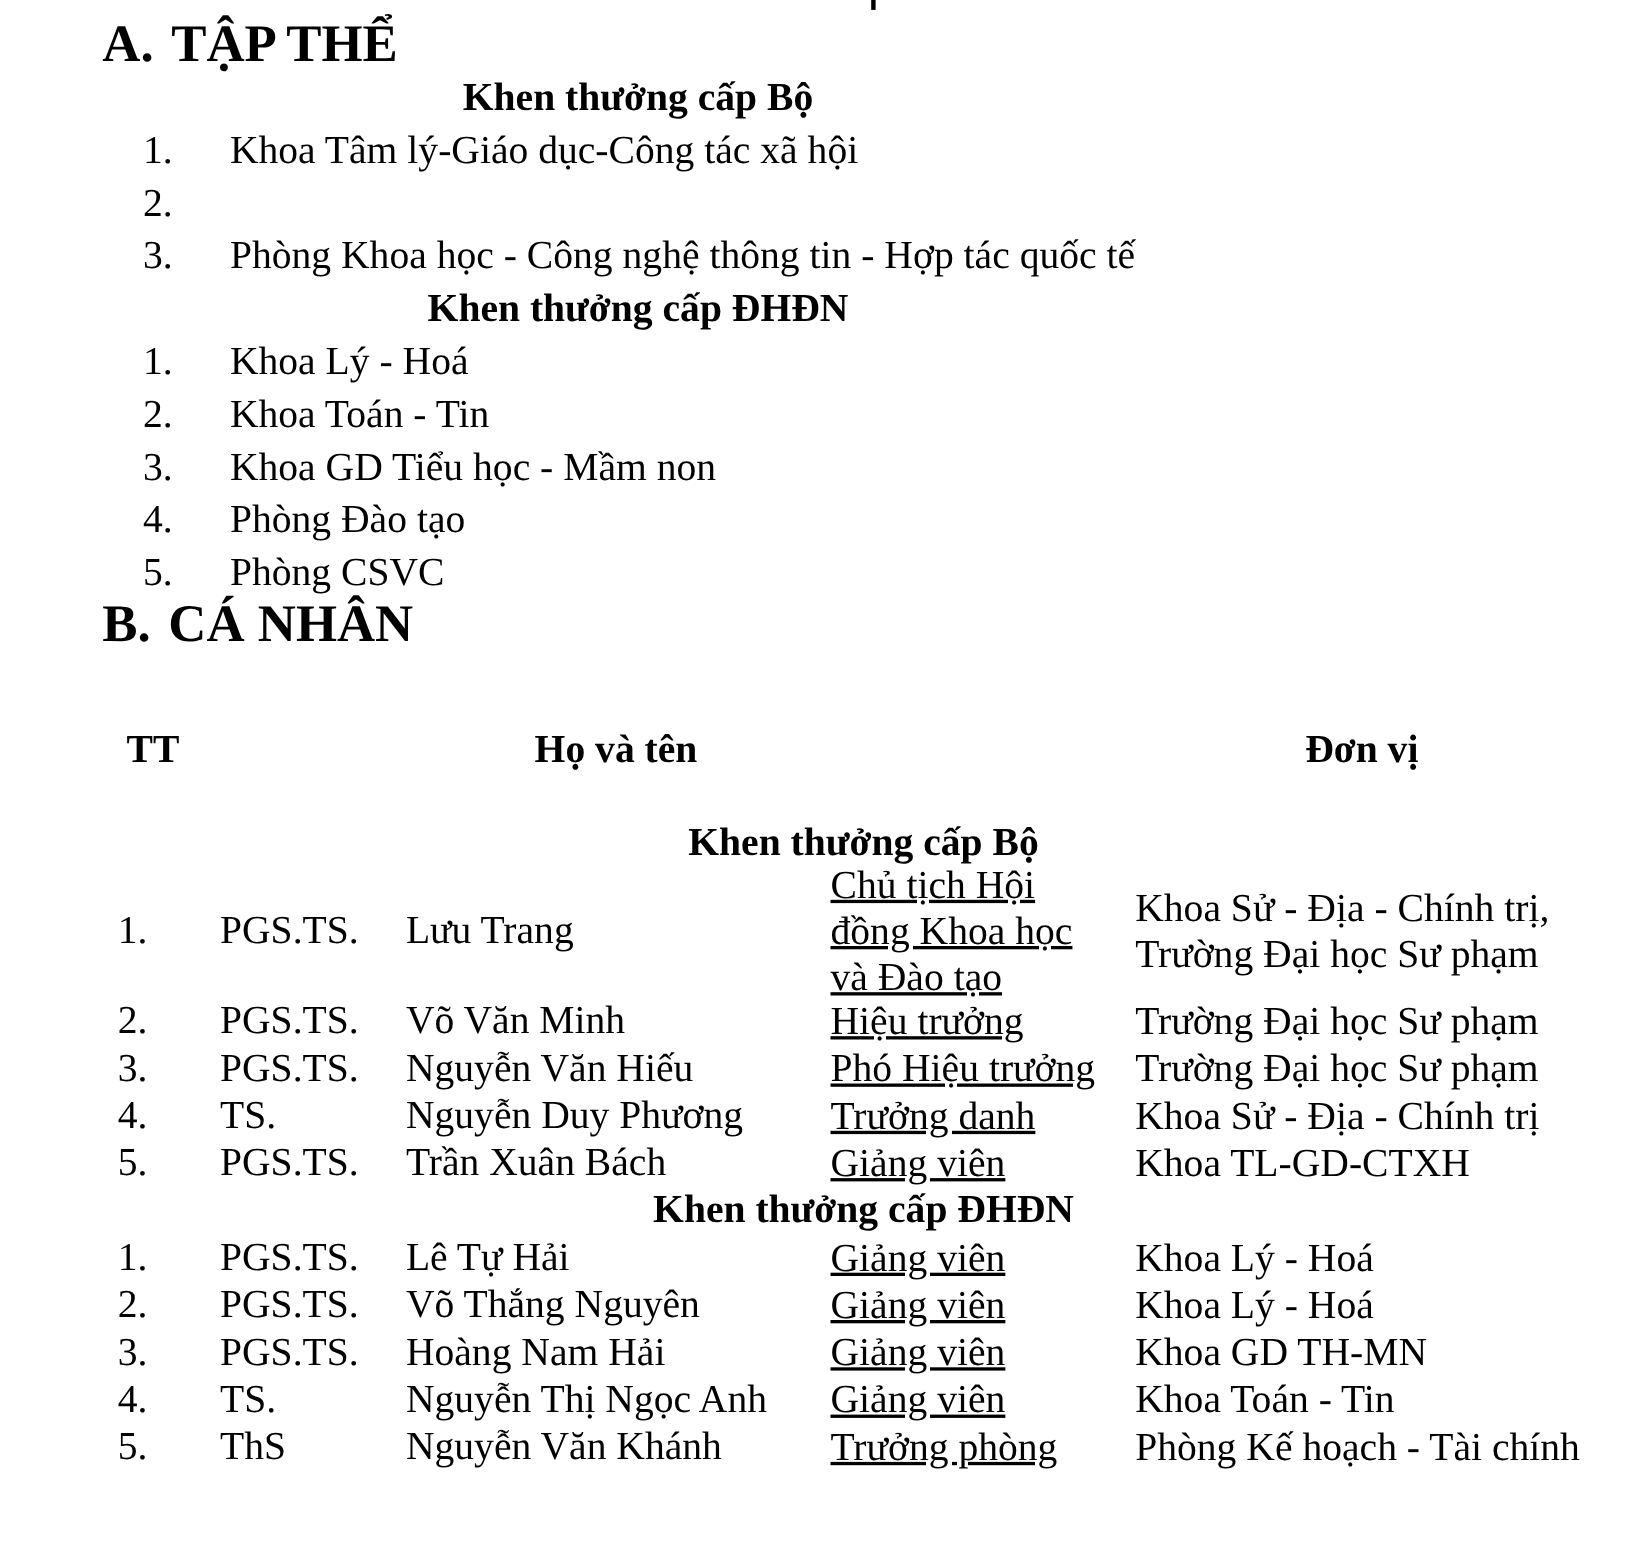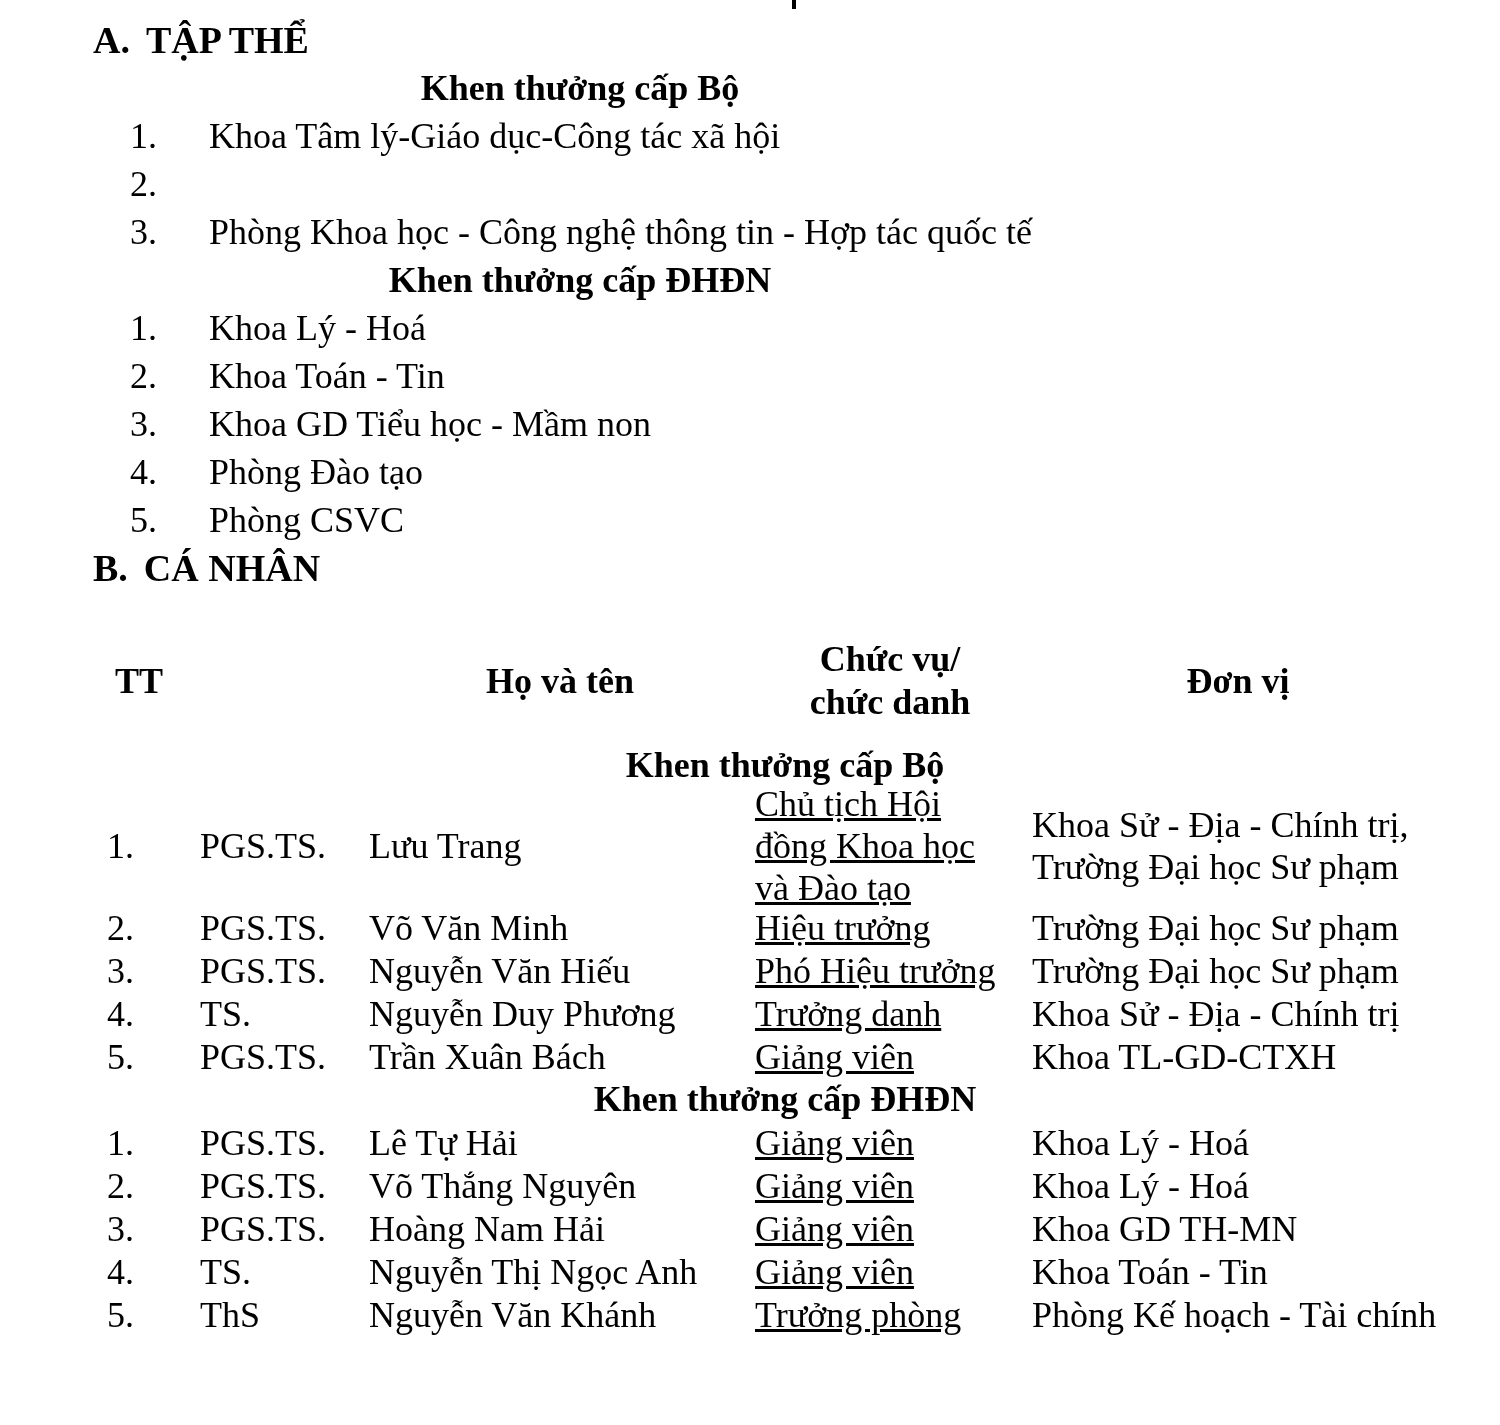--- a/index.html
+++ b/index.html
@@ -14,21 +14,21 @@
   }
   .page { position: relative; width: 1500px; height: 1425px; }
 
   
   .crop-tick { position: absolute; left: 792px; top: 0; width: 4px; height: 9px; background: #000; }
 
   
   .sec-title {
     margin-left: 93px;
     height: 48px; line-height: 48px;
-    font-weight: bold; font-size: 38px;
+    font-weight: bold; font-size: 48px;
     white-space: nowrap;
   }
   .sec-title .sec-label { display: inline-block; margin-right: 16px; }
   .sec-title-a { padding-top: 16px; height: 48px; }
   .sec-title-b { }
 
   
   .ga-heading {
     width: 1160px; text-align: center;
     height: 48px; line-height: 48px;
@@ -131,22 +131,20 @@
 
   </div>
 
   <div class="sec-title sec-title-b">
     <span class="sec-label">B.</span><span>CÁ NHÂN</span>
   </div>
 
   <div class="thead">
     <div class="hcell h-tt">TT</div>
     <div class="hcell h-name">Họ và tên</div>
-    <div class="hcell h-title">Chức vụ/
-chức danh</div>
     <div class="hcell h-unit">Đơn vị</div>
   </div>
 
   <div class="tgroup-heading">Khen thưởng cấp Bộ</div>
   <div id="b-rows-0">
 
       <div class="trow">
         <span class="cell c-tt">1.</span>
         <span class="cell c-degree">PGS.TS.</span>
         <span class="cell c-name">Lưu Trang</span>

